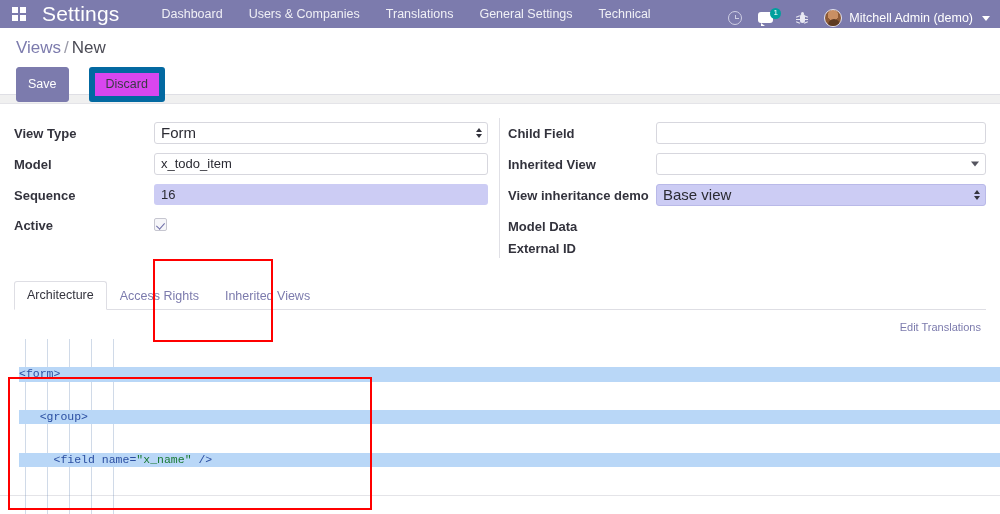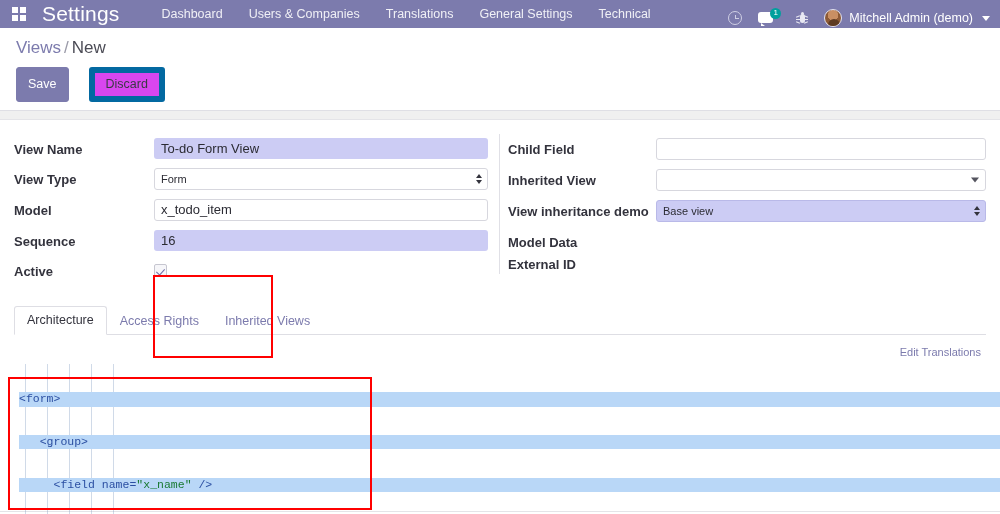--- a/index.html
+++ b/index.html
@@ -103,21 +103,21 @@
   .caret-down {
     width: 0; height: 0; border-left: 4px solid transparent;
     border-right: 4px solid transparent; border-top: 5px solid #ffffff;
     margin-left: 2px;
   }
 
   
   .control-panel {
     background: #ffffff; padding: 10px 28px 8px 16px;
     border-bottom: 1px solid #dfdfe5;
-    height: 83px;
+    height: 67px;
   }
   .breadcrumb { font-size: 17px; margin-bottom: 9px; }
   .breadcrumb .crumb-link { color: #7c7bad; cursor: pointer; }
   .breadcrumb .crumb-sep { color: #9a9aa8; margin: 0 3px; }
   .breadcrumb .crumb-current { color: #4c4c56; }
   .btn-row { display: flex; gap: 20px; }
   .btn {
     font-size: 12.5px; padding: 4px 11px; border-radius: 3px;
     cursor: pointer; line-height: 15px; font-family: "Liberation Sans", sans-serif;
   }
@@ -149,21 +149,21 @@
   .inp {
     width: 100%; height: 22px; font-size: 13px; color: #2b2b33;
     border: 1px solid #d7d7de; border-radius: 3px; background: #ffffff;
     padding: 0 6px; line-height: 20px; font-family: "Liberation Sans", sans-serif;
   }
   .inp.plain-hl {
     background: #ccccf4; border: none; height: 21px; line-height: 21px;
     padding-left: 7px;
   }
   .sel {
-    width: 100%; height: 22px; font-size: 11px; color: #2b2b33;
+    width: 100%; height: 22px; font-size: 15px; color: #2b2b33;
     border: 1px solid #d7d7de; border-radius: 3px; background: #ffffff;
     padding: 0 20px 0 6px; line-height: 20px; position: relative;
   }
   .sel.hl { background: #ccccf4; border-color: #b9b9e8; }
   .spin {
     position: absolute; right: 6px; top: 50%; transform: translateY(-50%);
     display: flex; flex-direction: column; gap: 2px;
   }
   .spin .up {
     width: 0; height: 0; border-left: 3.5px solid transparent;
@@ -306,26 +306,20 @@
 
 <div class="sheet-bg">
 <div class="sheet">
 
   <div class="col-divider"></div>
 
   <div class="form-cols">
 
     <div class="col col-left">
 
-      <div class="frow">
-        <div class="flabel">View Name</div>
-        <div class="fvalue">
-          <div class="inp plain-hl">To-do Form View</div>
-        </div>
-      </div>
 
       <div class="frow">
         <div class="flabel">View Type</div>
         <div class="fvalue sel-wrap">
           <div class="sel">Form</div>
           <span class="spin">
                 <i class="up"></i>
                 <i class="dn"></i>
               </span>
         </div>

